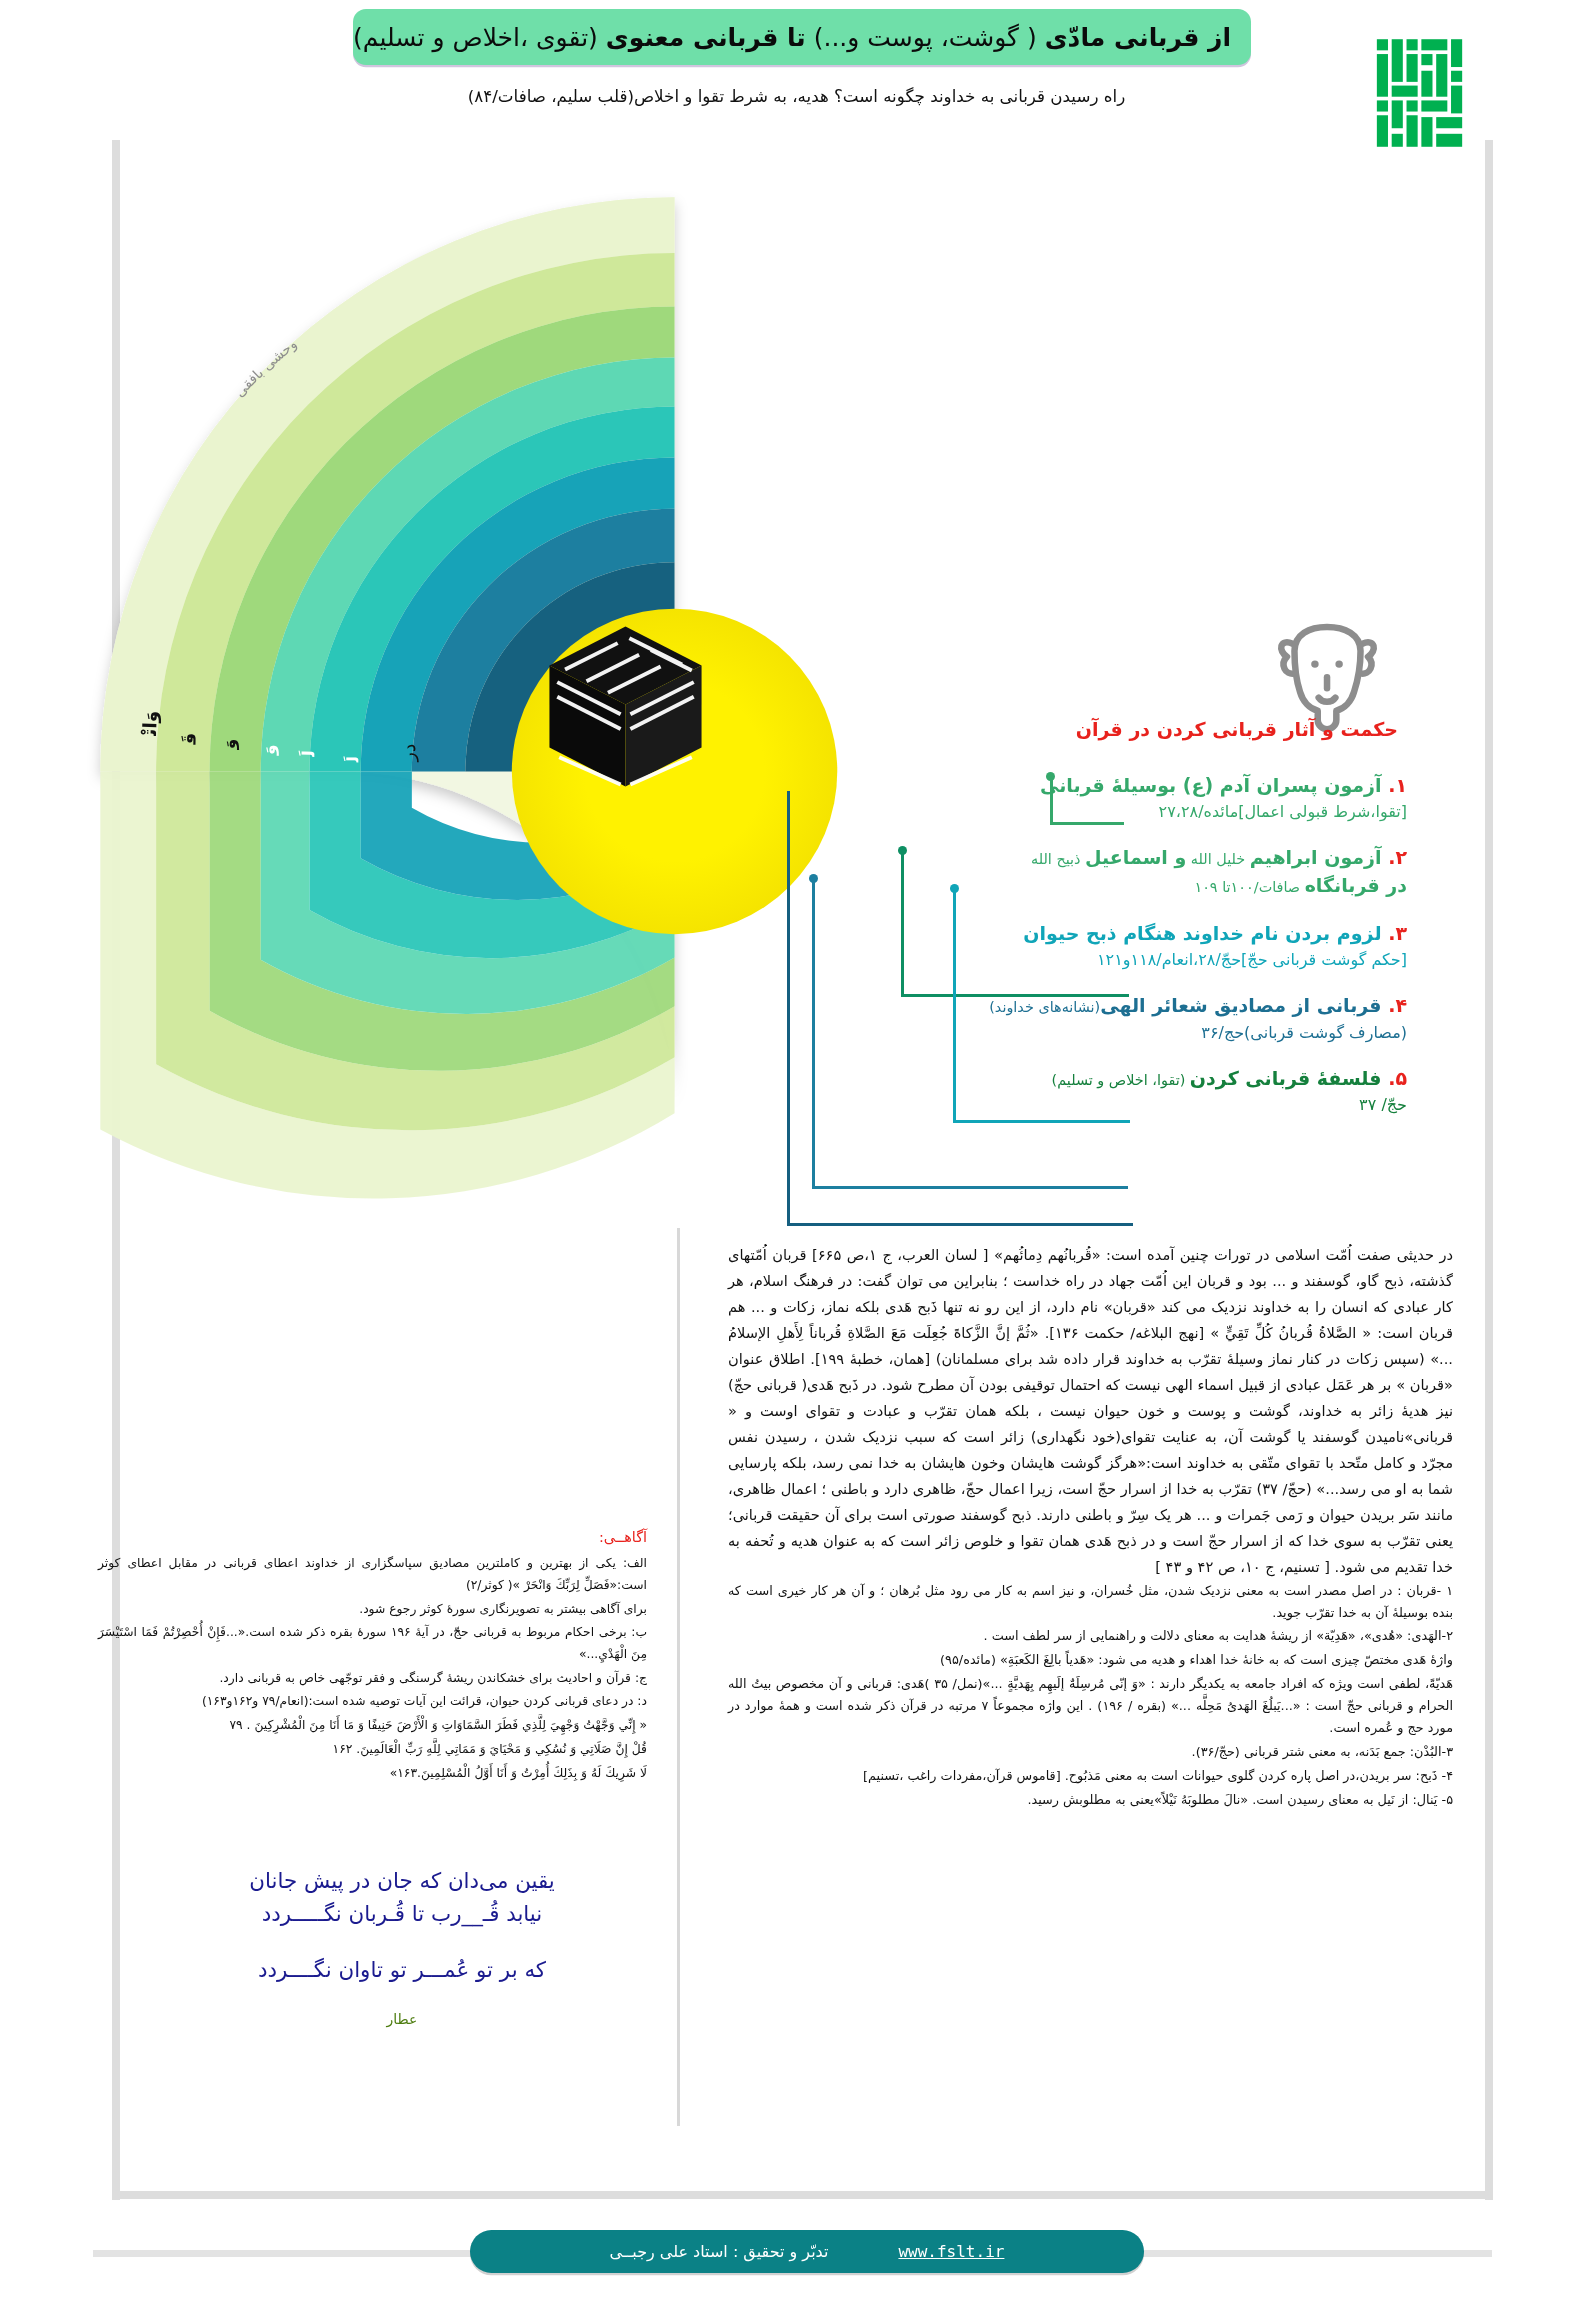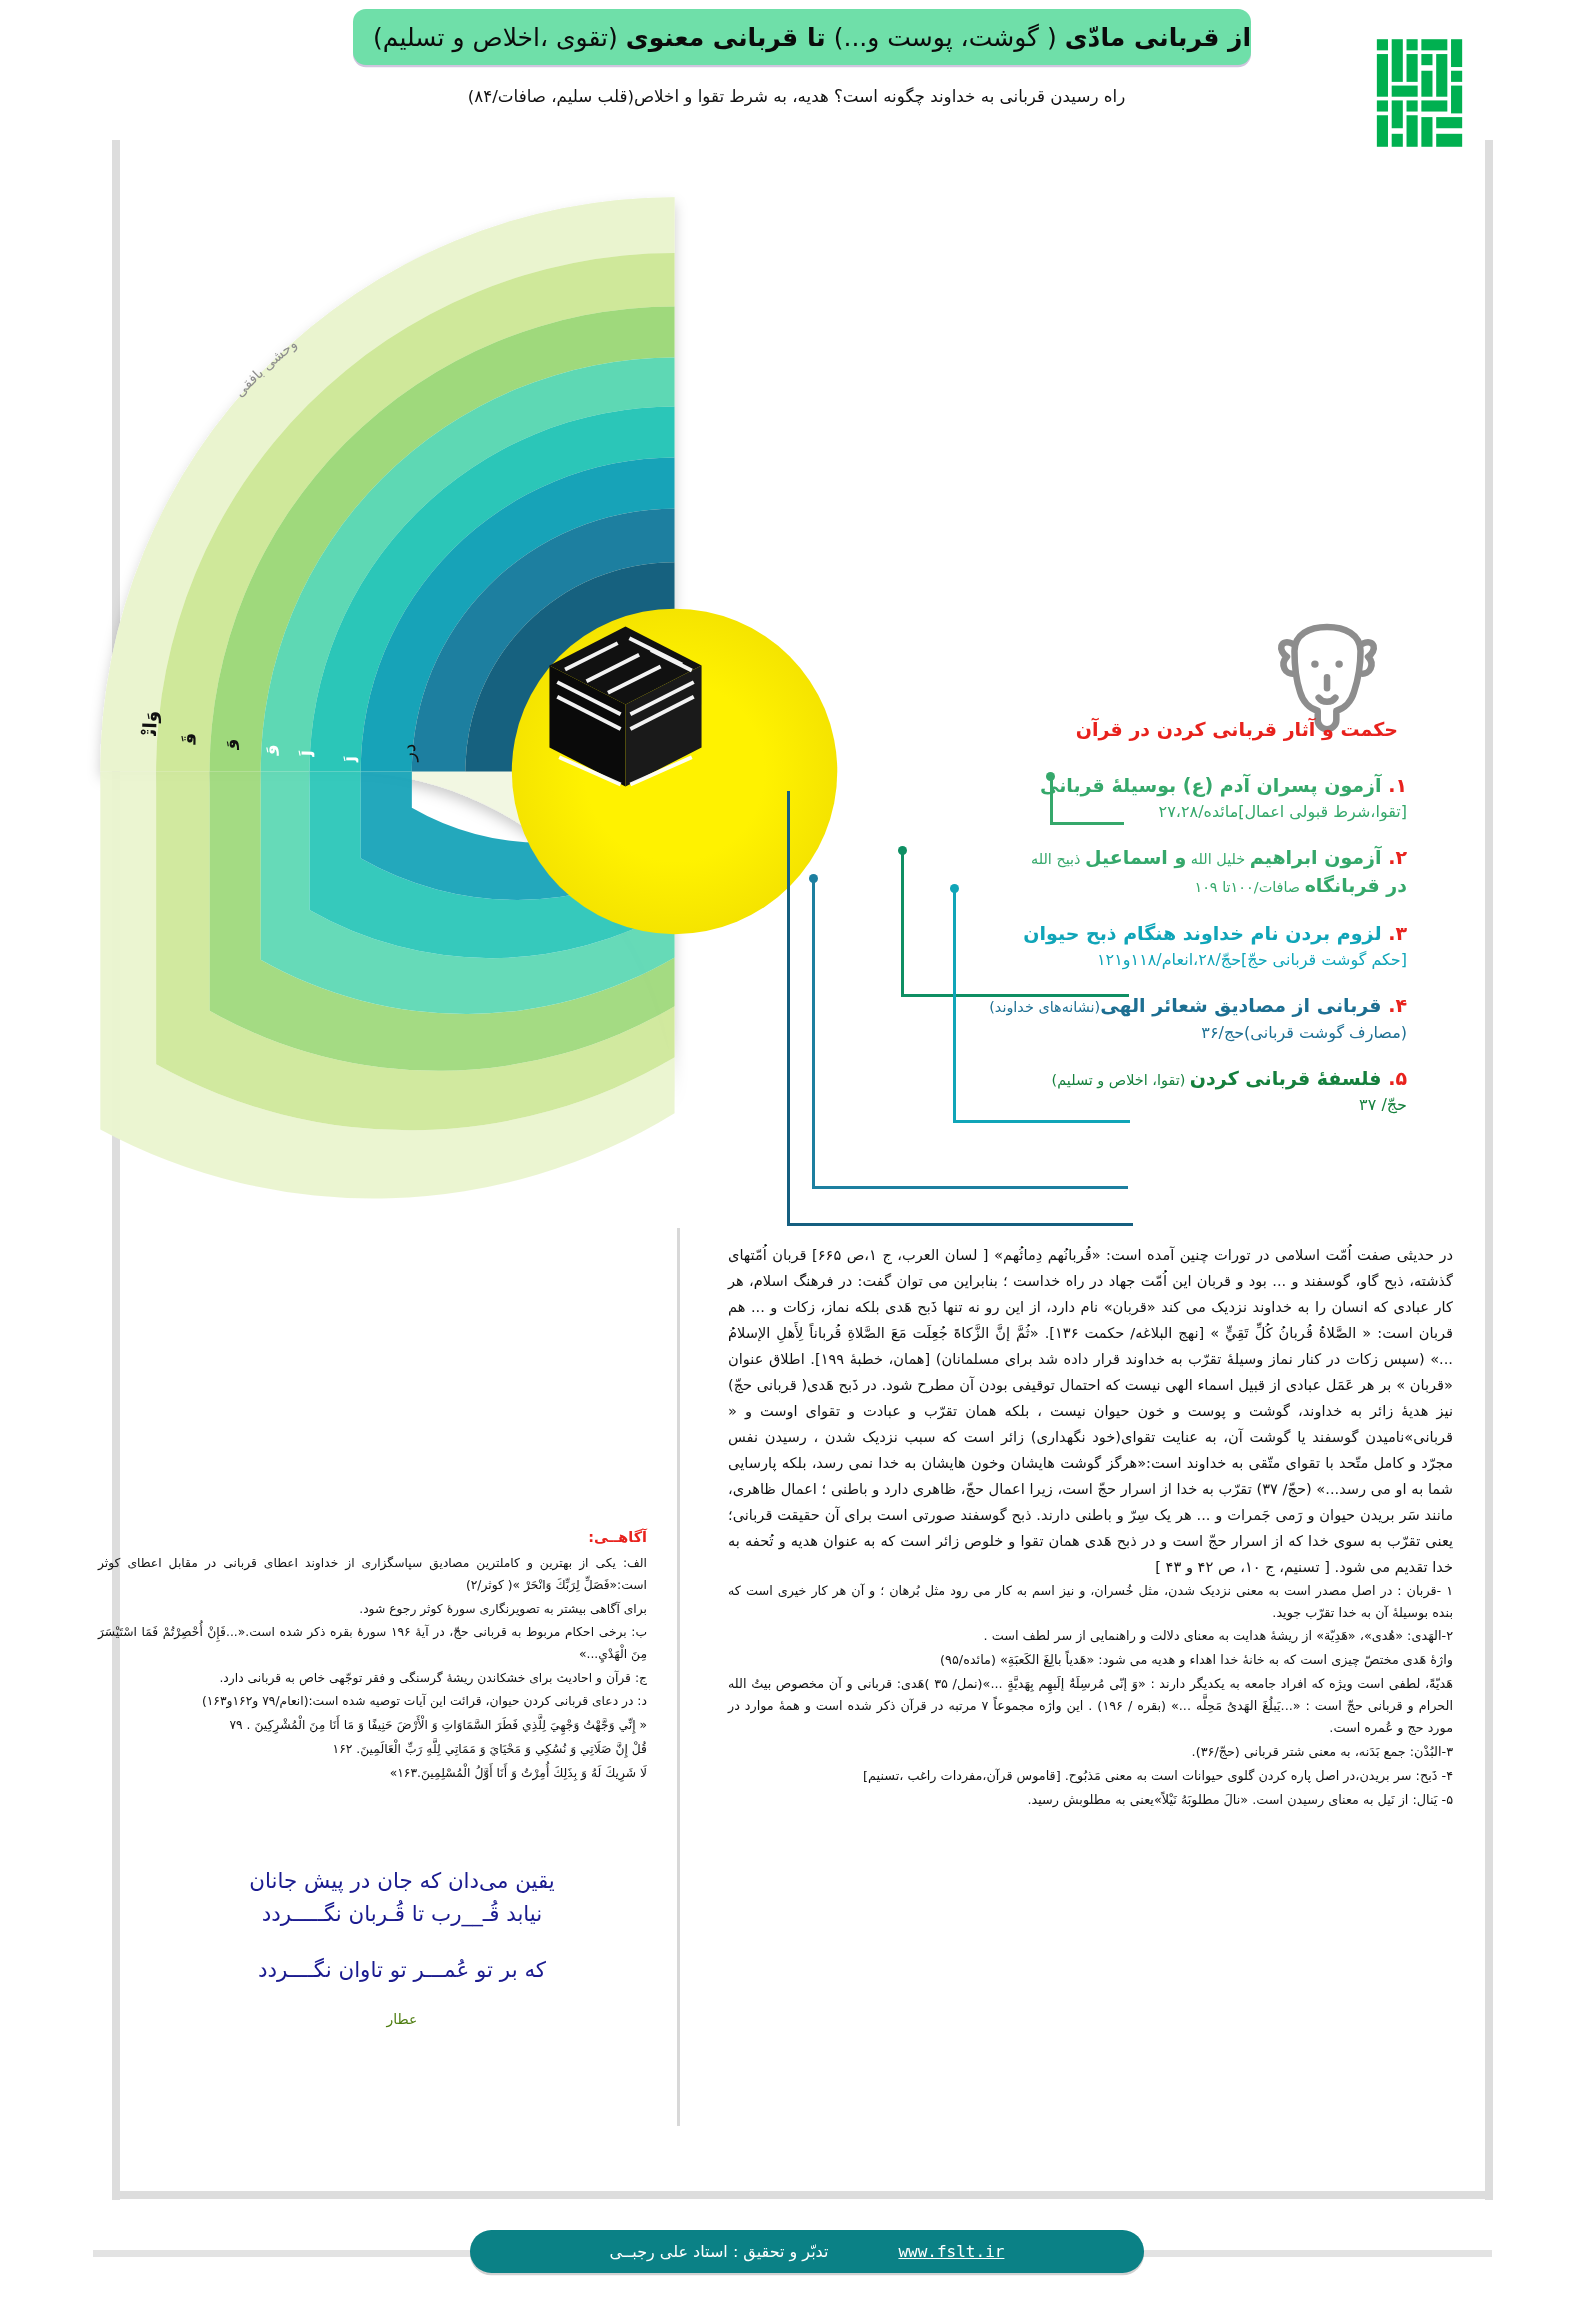--- a/index.html
+++ b/index.html
@@ -16,21 +16,21 @@
   .frame-strip { position: absolute; background: #dddddd; }
   .fs-top     { left: 112px;  top: 140px;  width: 8.4px; height: 2060px; }
   .fs-right   { right: 100px; top: 140px;  width: 8.4px; height: 2060px; }
   .fs-bar-bot { left: 112px;  top: 2191px; width: 1381px; height: 8.4px; }
 
   
   .header-pill {
     position: absolute; left: 353px; top: 9.3px; width: 898px; height: 56px;
     background: #6fdfa9; border-radius: 13px;
     box-shadow: 0 2.3px 0 rgba(120,90,160,.35);
-    display: flex; align-items: center; justify-content: flex-start;
+    display: flex; align-items: center; justify-content: flex-end;
   }
   .header-pill .htxt {
     font-size: 25px; font-weight: 700; color: #0b0b0b; letter-spacing: -0.1px;
     font-family: "DejaVu Sans", "Liberation Sans", sans-serif; white-space: nowrap;
   }
   .header-pill .htxt .light { font-weight: 400; }
   .subtitle {
     position: absolute; left: 0; right: 0; top: 86px; text-align: center;
     font-size: 16.7px; color: #111; font-family: "DejaVu Sans", sans-serif;
   }
@@ -83,21 +83,21 @@
   .kw-title { color:#e8221d; font-weight:700; font-size:15px; margin:8.4px 0 4.7px; }
   .kw-list { font-size: 12.8px; line-height: 1.72; direction: rtl; text-align: justify; }
   .kw-list p { margin-bottom: 1.9px; }
 
   
   .notes {
     position: absolute; left: 98px; top: 1525px; width: 549px;
     direction: rtl; text-align: justify; font-size: 12.3px; line-height: 1.72; color:#111;
     font-family: "DejaVu Sans", sans-serif;
   }
-  .notes .ntitle { color:#e8221d; font-weight:700; font-size:14.4px; text-align:right; margin-bottom:3.7px; }
+  .notes .ntitle { color:#e8221d; font-weight:400; font-size:14.4px; text-align:right; margin-bottom:3.7px; }
   .notes p { margin-bottom: 2.8px; }
 
   
   .poem {
     position: absolute; left: 153px; top: 1865px; width: 498px;
     direction: rtl; color: #1b1b8f; font-family: "DejaVu Sans", sans-serif;
   }
   .poem .line { font-size: 21.4px; line-height: 1.52; text-align: center; }
   .poem .stanza { margin-bottom: 24px; }
   .poem .poet { text-align: center; font-size: 14px; margin-top: 4.7px; color:#4d7c0f; }

